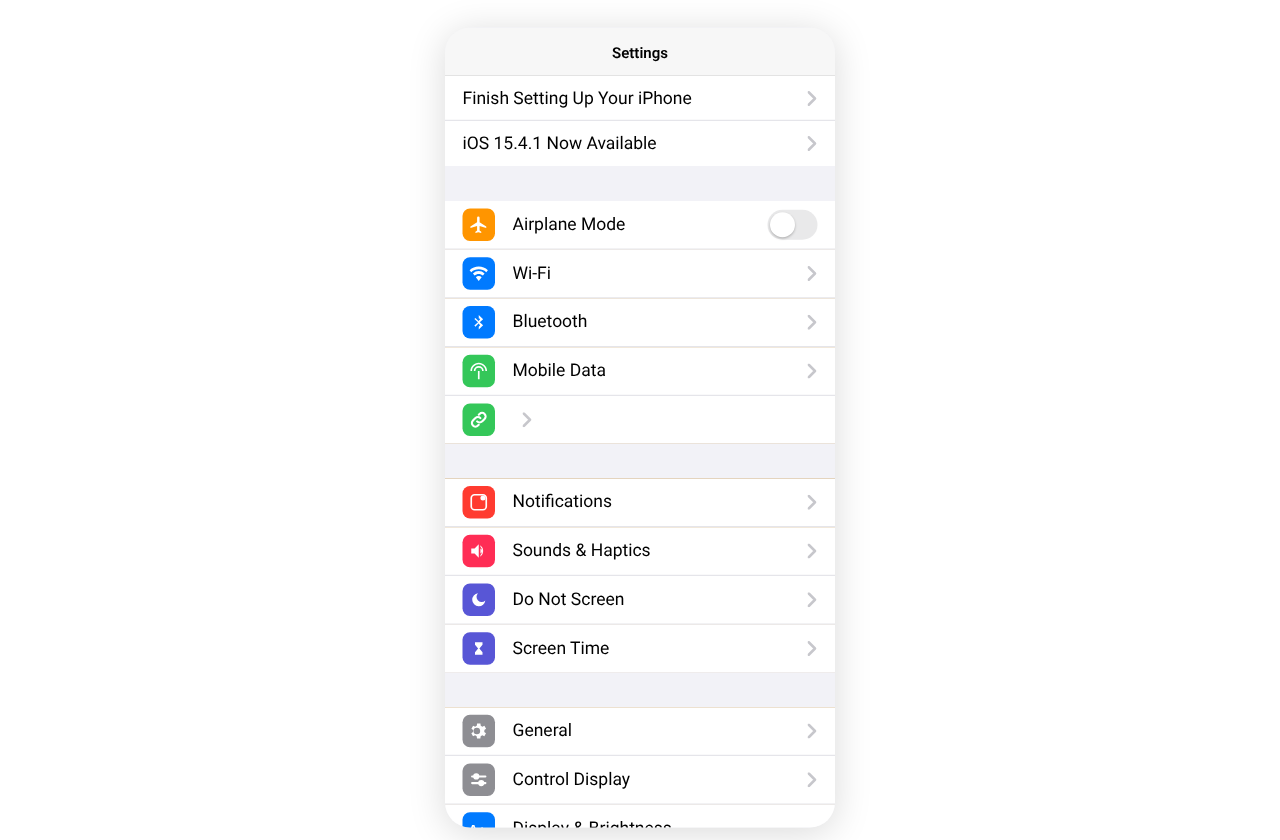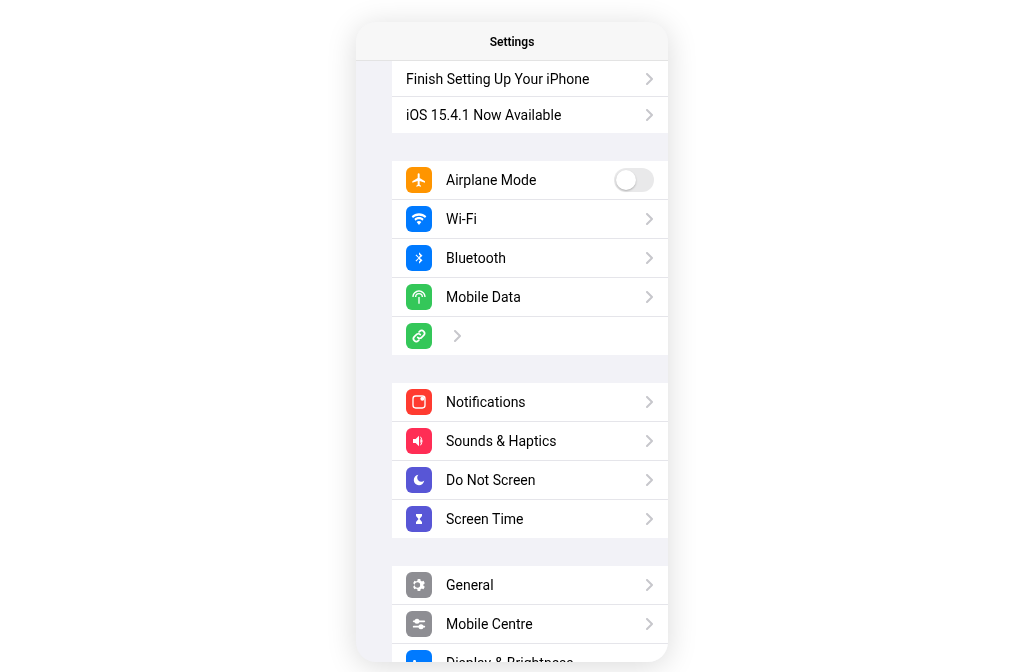--- a/index.html
+++ b/index.html
@@ -33,21 +33,21 @@
       flex-shrink: 0;
     }
     .scroll {
       flex: 1;
       overflow-y: auto;
       overflow-x: hidden;
     }
     .scroll::-webkit-scrollbar { width: 4px; }
     .scroll::-webkit-scrollbar-thumb { background: rgba(0,0,0,0.25); border-radius: 2px; }
     .scroll::-webkit-scrollbar-track { background: transparent; }
-    .section { background: #a16207; margin-left: 36px; }
+    .section { background: #a16207; }
     .gap { height: 28px; background: #f2f2f7; }
     .row {
       display: flex;
       align-items: center;
       min-height: 36px;
       padding: 6px 14px 6px 14px;
       border-bottom: 1px solid #e5e5ea;
       font-size: 14px;
       color: #000;
       background: #fff;
@@ -279,21 +279,21 @@
 
       <div class="row">
         <span class="icon bg-gray">
           <svg width="16" height="16" viewBox="0 0 24 24" fill="none" stroke="#fff" stroke-width="2.5" stroke-linecap="round">
               <line x1="4" y1="8" x2="20" y2="8"></line>
               <circle cx="9" cy="8" r="2.5" fill="#fff"></circle>
               <line x1="4" y1="16" x2="20" y2="16"></line>
               <circle cx="15" cy="16" r="2.5" fill="#fff"></circle>
             </svg>
         </span>
-        <span class="label">Mobile Centre</span>
+        <span class="label">Control Display</span>
         <span class="chev">
             <svg width="8" height="12" viewBox="0 0 8 12" fill="none">
               <path d="M1 1l5 5-5 5" stroke="#c7c7cc" stroke-width="2" stroke-linecap="round" stroke-linejoin="round"></path>
             </svg>
           </span>
       </div>
 
       <div class="row">
         <span class="icon bg-dblue">
           <svg width="18" height="14" viewBox="0 0 24 18" fill="#fff">

